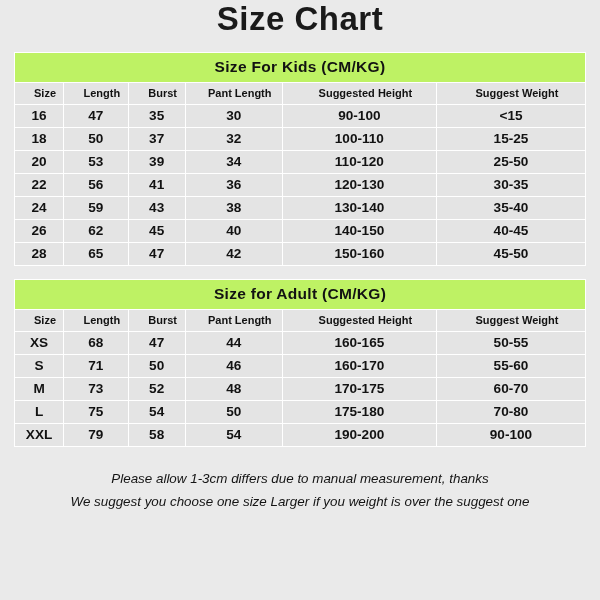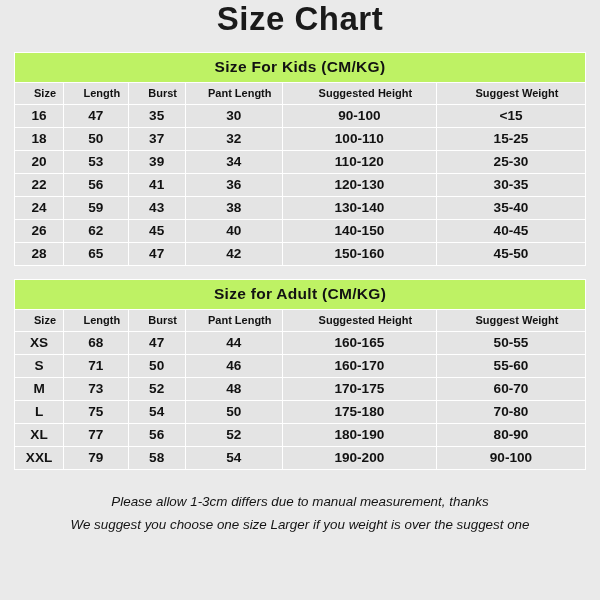--- a/index.html
+++ b/index.html
@@ -130,21 +130,21 @@
         <td>32</td>
         <td>100-110</td>
         <td>15-25</td>
       </tr>
       <tr class="data-row">
         <td>20</td>
         <td>53</td>
         <td>39</td>
         <td>34</td>
         <td>110-120</td>
-        <td>25-30</td>
+        <td>25-50</td>
       </tr>
       <tr class="data-row">
         <td>22</td>
         <td>56</td>
         <td>41</td>
         <td>36</td>
         <td>120-130</td>
         <td>30-35</td>
       </tr>
       <tr class="data-row">
@@ -223,28 +223,20 @@
       </tr>
       <tr class="data-row">
         <td>L</td>
         <td>75</td>
         <td>54</td>
         <td>50</td>
         <td>175-180</td>
         <td>70-80</td>
       </tr>
       <tr class="data-row">
-        <td>XL</td>
-        <td>77</td>
-        <td>56</td>
-        <td>52</td>
-        <td>180-190</td>
-        <td>80-90</td>
-      </tr>
-      <tr class="data-row">
         <td>XXL</td>
         <td>79</td>
         <td>58</td>
         <td>54</td>
         <td>190-200</td>
         <td>90-100</td>
       </tr>
     </tbody>
   </table>
 

